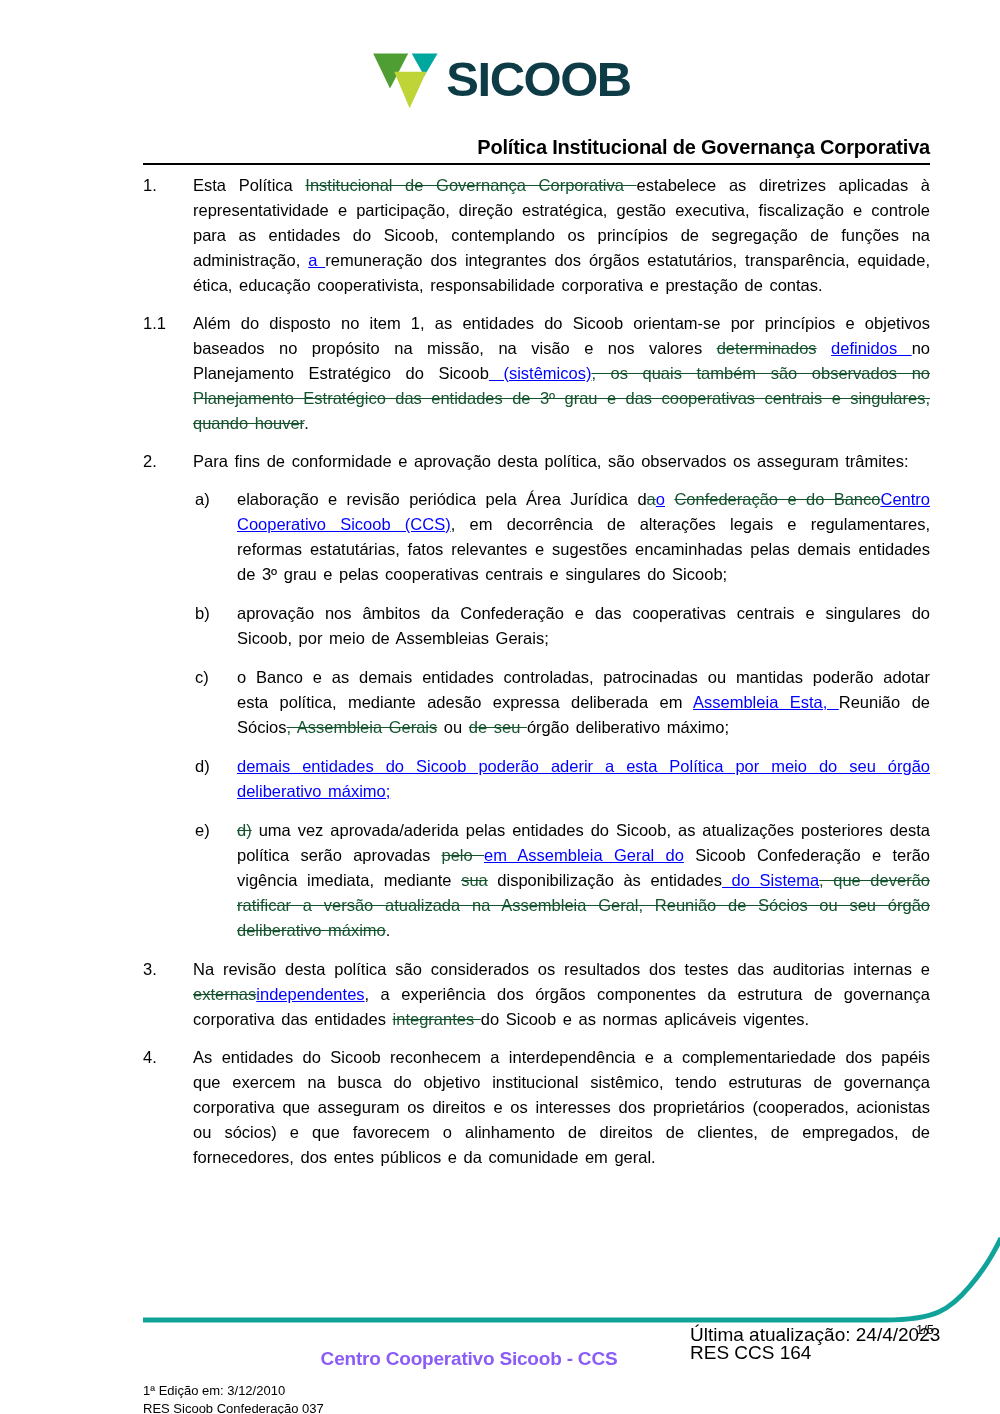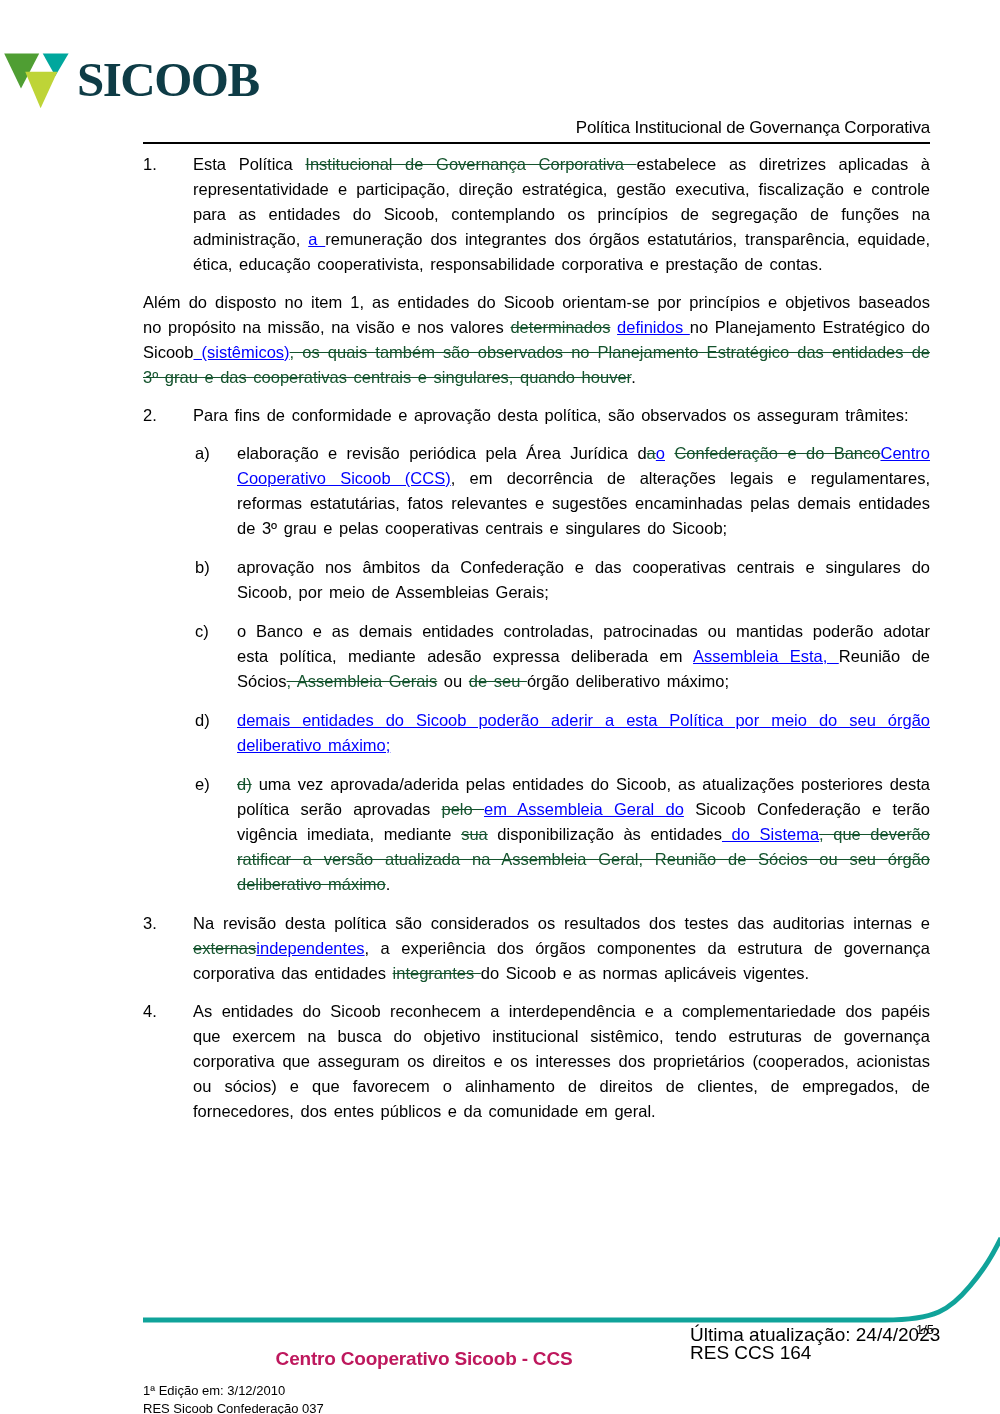--- a/index.html
+++ b/index.html
@@ -2,43 +2,43 @@
 <html lang="pt-BR"><head>
 <meta charset="utf-8">
 <style>
   html,body{margin:0;padding:0;background:#ffffff;}
   body{width:1000px;height:1414px;position:relative;overflow:hidden;
        font-family:"Liberation Sans","DejaVu Sans",sans-serif;color:#000;}
   .page{position:absolute;inset:0;background:#fff;}
 
   
   .header{padding-top:46px;}
-  .logo{display:flex;align-items:center;justify-content:flex-start;gap:7px;height:66px;font-family:Liberation Serif, serif;}
+  .logo{display:flex;align-items:center;justify-content:center;gap:7px;height:66px;}
   .logo svg{display:block;}
   .brand{font-size:49px;font-weight:700;color:#0e3c46;letter-spacing:-1.5px;line-height:1;}
   .headwrap{margin:0 70px 0 143px;}
-  .title{text-align:right;font-weight:400;font-size:17px;margin-top:6px;letter-spacing:-0.2px;}
+  .title{text-align:right;font-weight:700;font-size:20px;margin-top:24px;letter-spacing:-0.2px;}
   .header-rule{border-bottom:2px solid #000;margin-top:4px;margin-bottom:8px;}
 
   
   .content{margin:0 70px 0 143px;font-size:16.5px;line-height:25px;}
   .para{display:flex;margin-bottom:13px;}
   .para .num{width:50px;flex:none;}
   .para .body{flex:1;text-align:justify;word-spacing:2px;}
   .para.sub{margin-left:52px;margin-bottom:14px;}
   .para.sub .num{width:42px;}
   .del{color:#14532d;text-decoration:line-through;}
   .ins{color:#0000ff;text-decoration:underline;}
 
   
   .swoosh{position:absolute;left:140px;top:1200px;width:860px;height:130px;}
   .foot-left{position:absolute;left:143px;top:1382px;font-size:13px;line-height:18px;}
   .foot-right{position:absolute;left:690px;top:1326px;font-size:19px;line-height:18px;}
   .foot-center{position:absolute;left:0;top:1348px;width:848px;text-align:center;
-               font-size:19px;font-weight:700;color:#be185d;letter-spacing:-0.2px;}
+               font-size:19px;font-weight:700;color:#8b5cf6;letter-spacing:-0.2px;padding-left:45px;}
   .foot-page{position:absolute;right:66px;top:1322px;font-size:13px;}
 </style>
 </head>
 <body>
 
 <div class="page">
 
   <div class="header">
     <div class="logo">
       <svg width="70" height="63" viewBox="0 0 100 90" aria-hidden="true">
@@ -53,20 +53,21 @@
       <div class="header-rule"></div>
     </div>
   </div>
 
   <div class="content">
       <div class="para">
         <span class="num">1.</span>
         <div class="body"><span>Esta Política </span><span class="del">Institucional de Governança Corporativa </span><span>estabelece as diretrizes aplicadas à representatividade e participação, direção estratégica, gestão executiva, fiscalização e controle para as entidades do Sicoob, contemplando os princípios de segregação de funções na administração, </span><span class="ins">a </span><span>remuneração dos integrantes dos órgãos estatutários, transparência, equidade, ética, educação cooperativista, responsabilidade corporativa e prestação de contas.</span></div>
       </div>
       <div class="para">
+        <span class="num">1.1</span>
         <div class="body"><span>Além do disposto no item 1, as entidades do Sicoob orientam-se por princípios e objetivos baseados no propósito na missão, na visão e nos valores </span><span class="del">determinados</span><span> </span><span class="ins">definidos </span><span>no Planejamento Estratégico do Sicoob</span><span class="ins"> (sistêmicos)</span><span class="del">, os quais também são observados no Planejamento Estratégico das entidades de 3º grau e das cooperativas centrais e singulares, quando houver</span><span>.</span></div>
       </div>
       <div class="para">
         <span class="num">2.</span>
         <div class="body"><span>Para fins de conformidade e aprovação desta política, são observados os asseguram trâmites:</span></div>
       </div>
       <div class="para sub">
         <span class="num">a)</span>
         <div class="body"><span>elaboração e revisão periódica pela Área Jurídica d</span><span class="del">a</span><span class="ins">o</span><span> </span><span class="del">Confederação e do Banco</span><span class="ins">Centro Cooperativo Sicoob (CCS)</span><span>, em decorrência de alterações legais e regulamentares, reformas estatutárias, fatos relevantes e sugestões encaminhadas pelas demais entidades de 3º grau e pelas cooperativas centrais e singulares do Sicoob;</span></div>
       </div>

